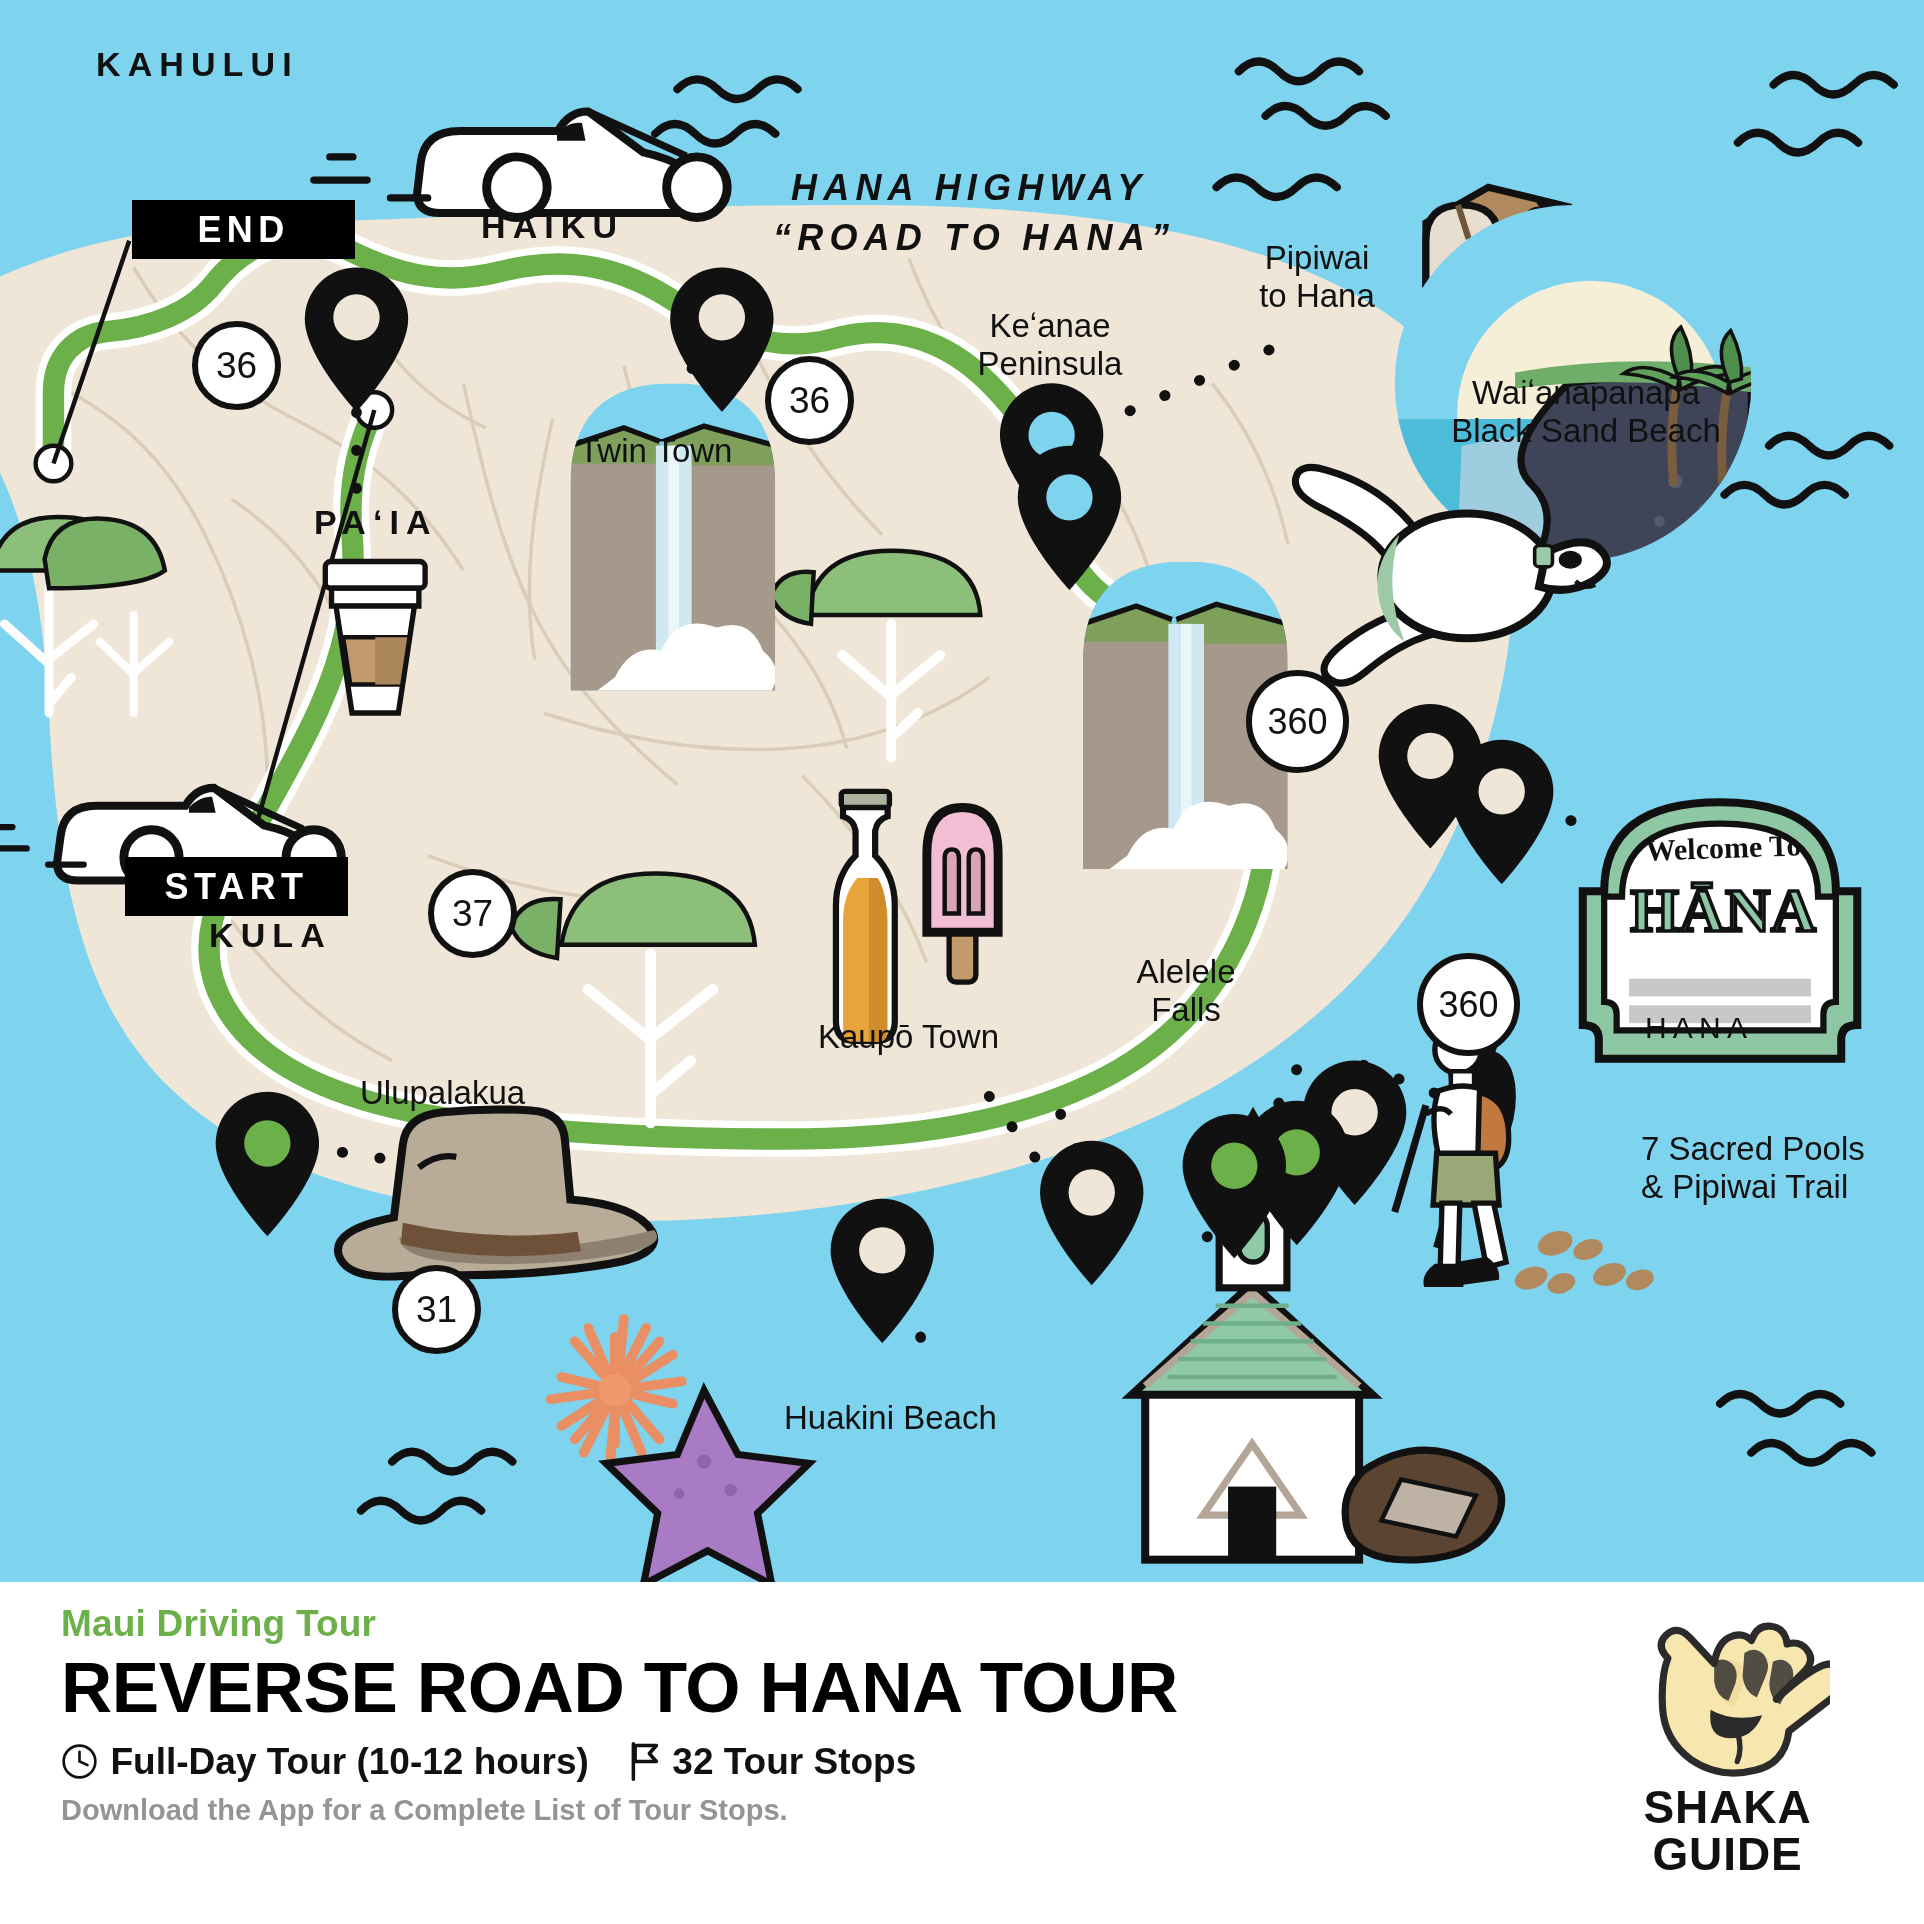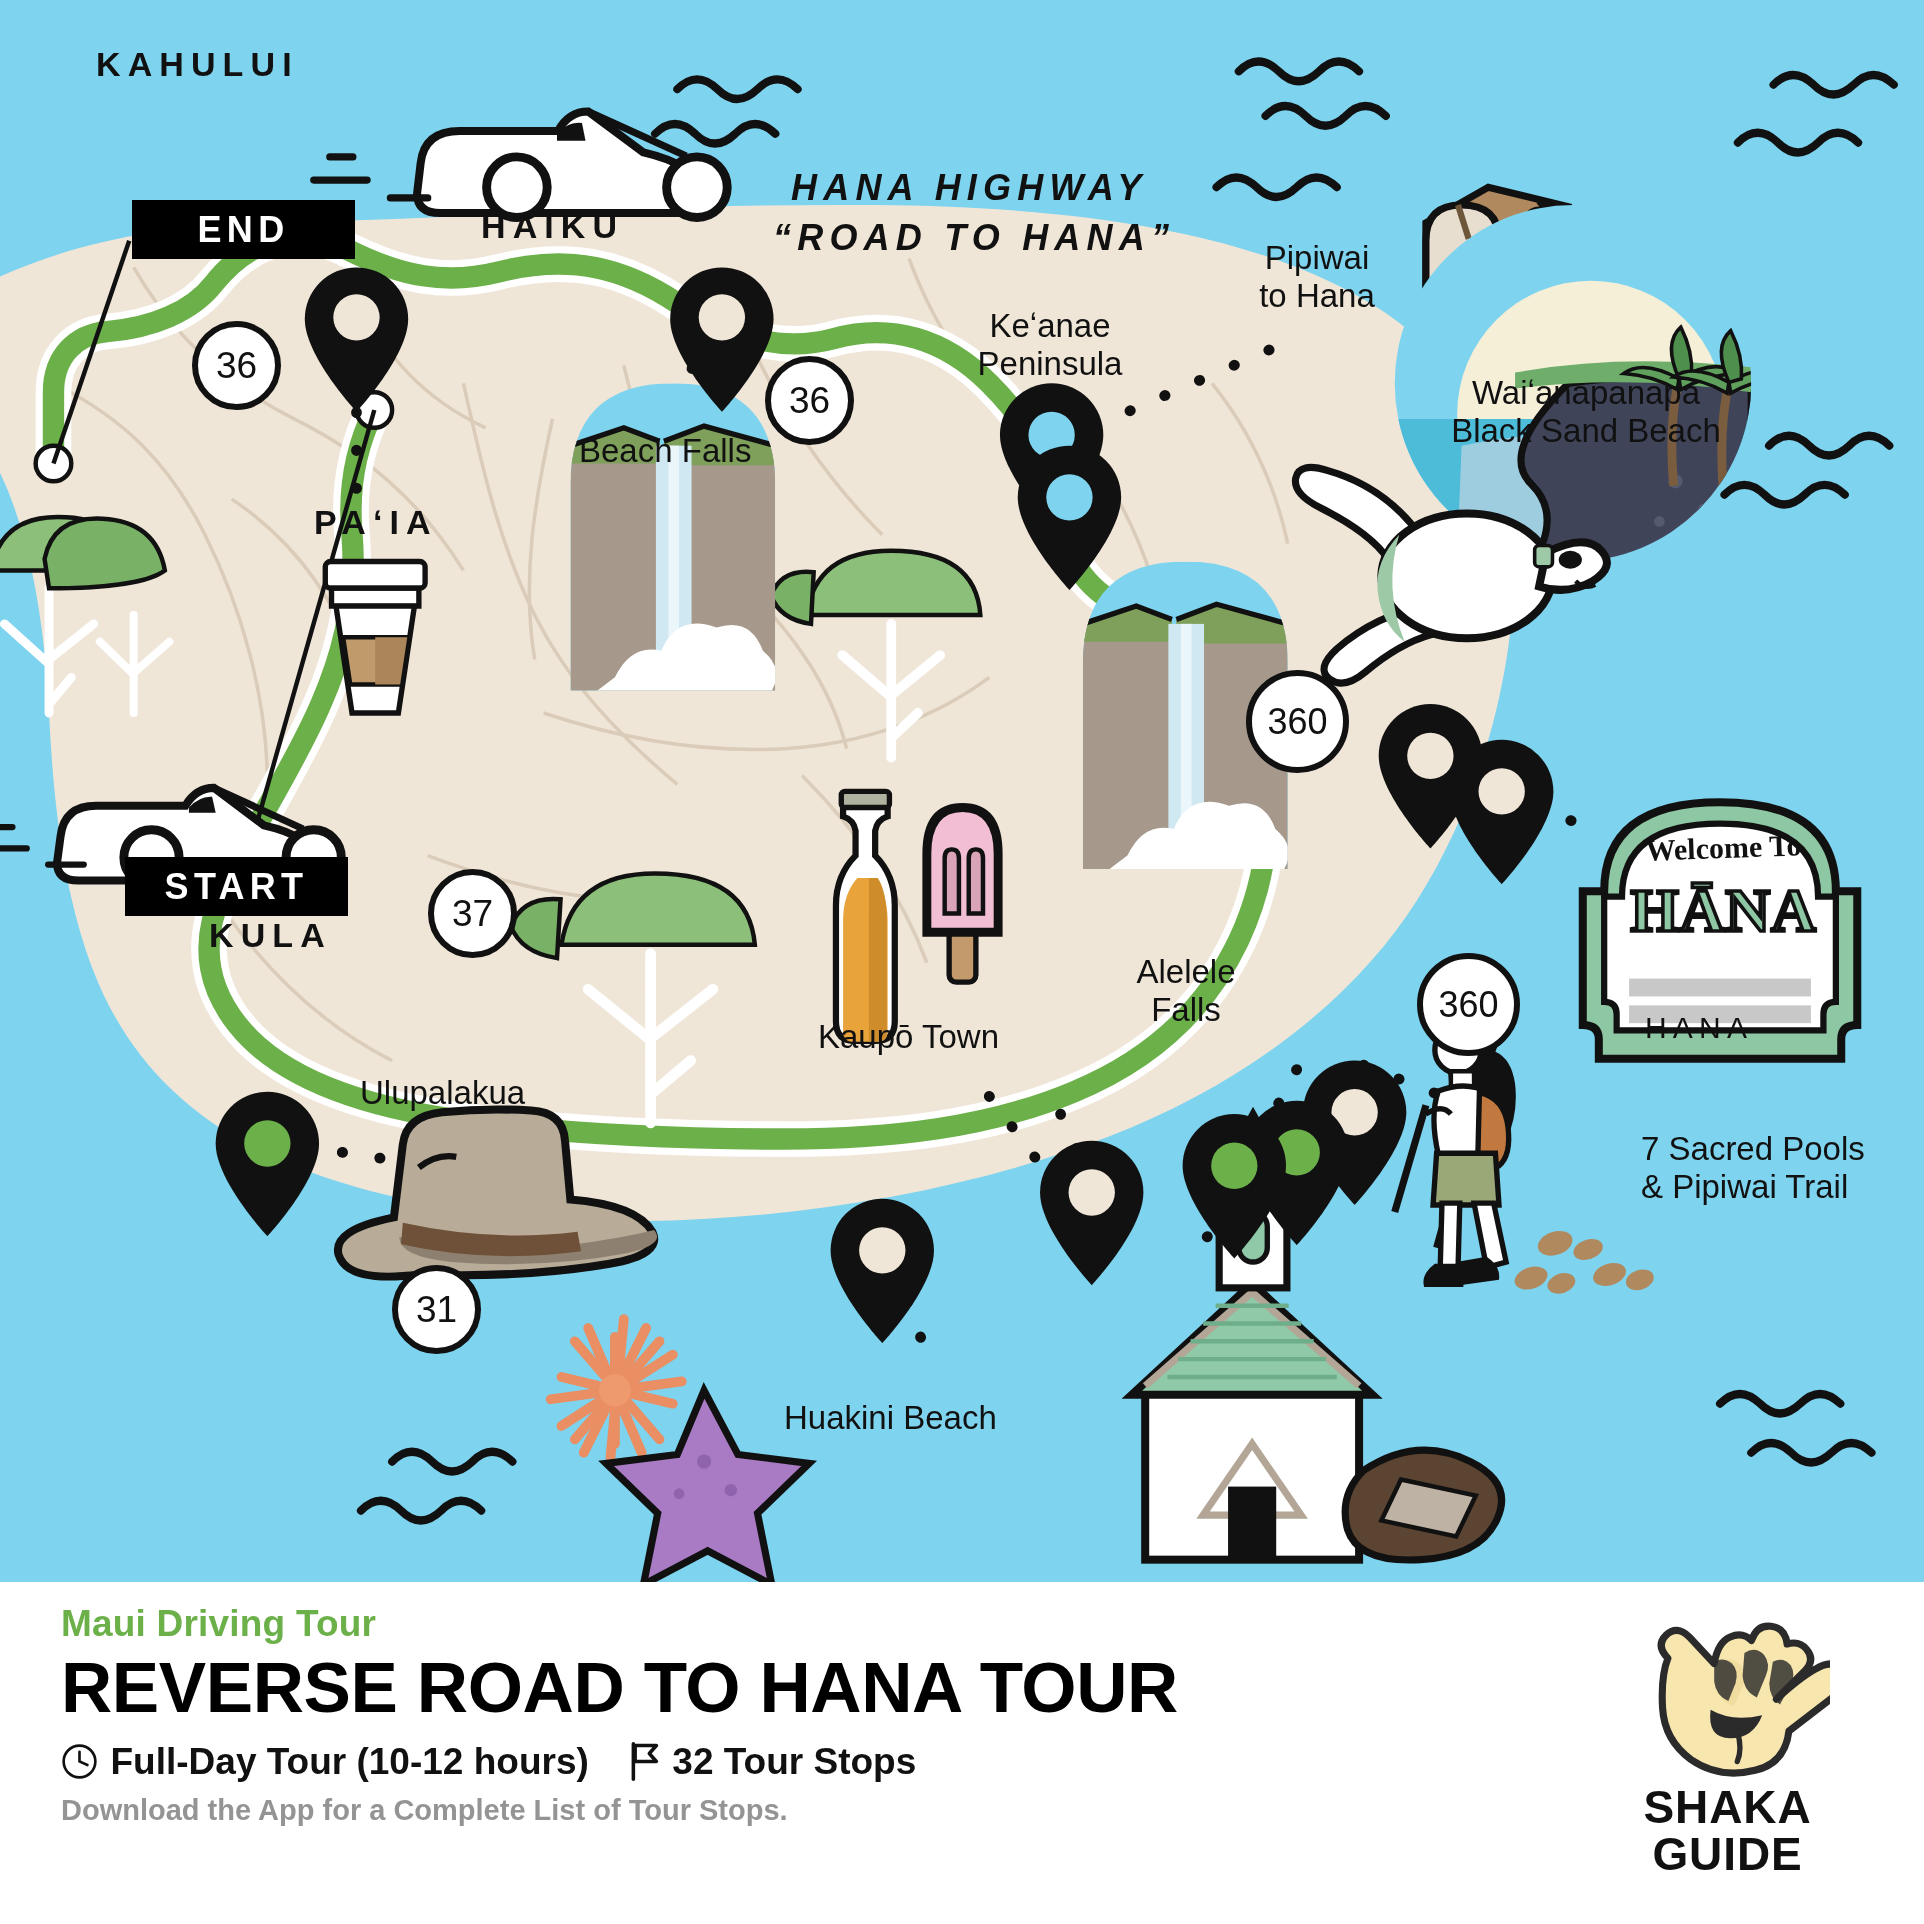--- a/index.html
+++ b/index.html
@@ -453,21 +453,21 @@
 
     <div class="lbl caps" style="left:314px;top:503px;">PAʻIA</div>
 
     <div class="lbl caps" style="left:209px;top:916px;">KULA</div>
 
     <div class="lbl caps-sm" style="left:1645px;top:1011px;">HANA</div>
 
     <div class="lbl ital" style="left:791px;top:162px;">HANA HIGHWAY</div>
     <div class="lbl ital" style="left:773px;top:212px;">“ROAD TO HANA”</div>
 
-    <div class="lbl plain" style="left:579px;top:432px;">Beach Falls</div>
+    <div class="lbl plain" style="left:579px;top:432px;">Twin Town</div>
 
     <div class="lbl plain-c" style="left:943px;top:307px;width:214px;">Keʻanae
 Peninsula</div>
 
     <div class="lbl plain-c" style="left:1228px;top:239px;width:178px;">Pipiwai
 to Hana</div>
 
     <div class="lbl plain-c" style="left:1390px;top:374px;width:392px;">Waiʻanapanapa
 Black Sand Beach</div>
 

